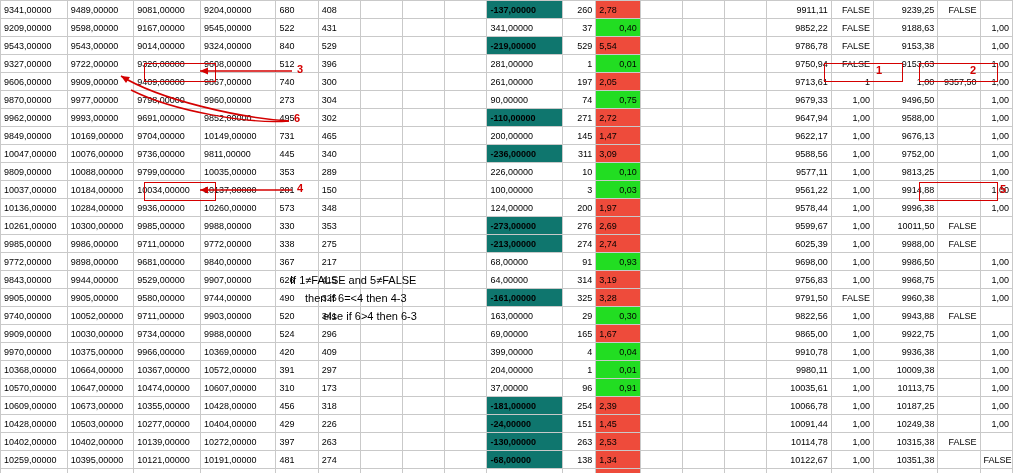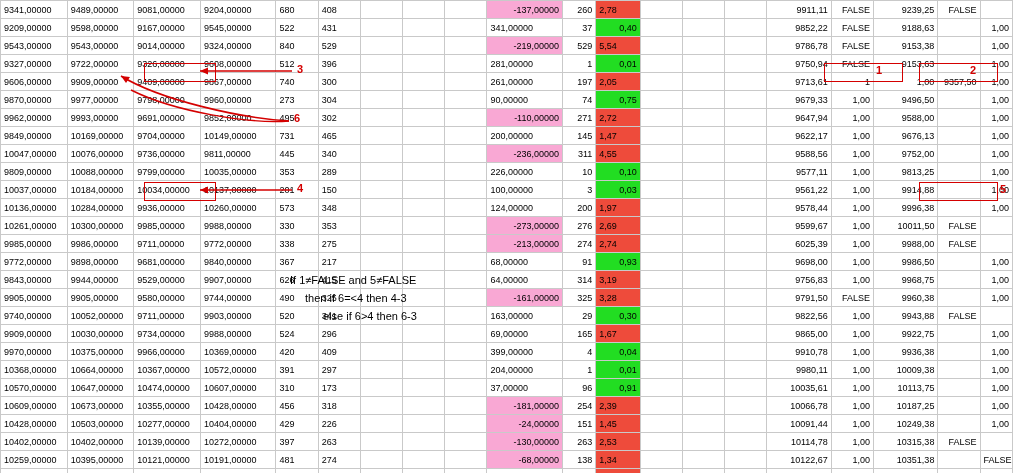--- a/index.html
+++ b/index.html
@@ -20,21 +20,21 @@
     border:1px solid #c9c9c9;
     height:17px;
     padding:0 3px;
     white-space:nowrap;
     overflow:hidden;
     font-size:9px;
     line-height:16px;
   }
   td.num{text-align:left;}
   td.r{text-align:right;}
-  .neg{background:#f9a8d4;color:#000;text-align:right;}
+  .neg{background:#0f766e;color:#000;text-align:left;font-weight:bold;}
   .pos{background:#ffffff;text-align:left;}
   .bar-red{background:#ee4b3b;text-align:left;}
   .bar-green{background:#22dd22;text-align:right;margin-left:19px;}
   
   .overlay{position:absolute;left:0;top:0;width:1013px;height:473px;pointer-events:none;}
   .ann-text{
     position:absolute;
     color:#d40000;
     font-weight:bold;
     font-size:11px;
@@ -261,21 +261,21 @@
         <td class="num">10076,00000</td>
         <td class="num">9736,00000</td>
         <td class="num">9811,00000</td>
         <td class="num">445</td>
         <td class="num">340</td>
         <td class="num"></td>
         <td class="num"></td>
         <td class="num"></td>
         <td class="neg">-236,00000</td>
         <td class="r">311</td>
-        <td class="bar-red">4,55</td>
+        <td class="bar-red">3,09</td>
         <td class="num"></td>
         <td class="num"></td>
         <td class="num"></td>
         <td class="r">9588,56</td>
         <td class="r">1,00</td>
         <td class="r">9752,00</td>
         <td class="r"></td>
         <td class="r">1,00</td>
       </tr>
       <tr>

